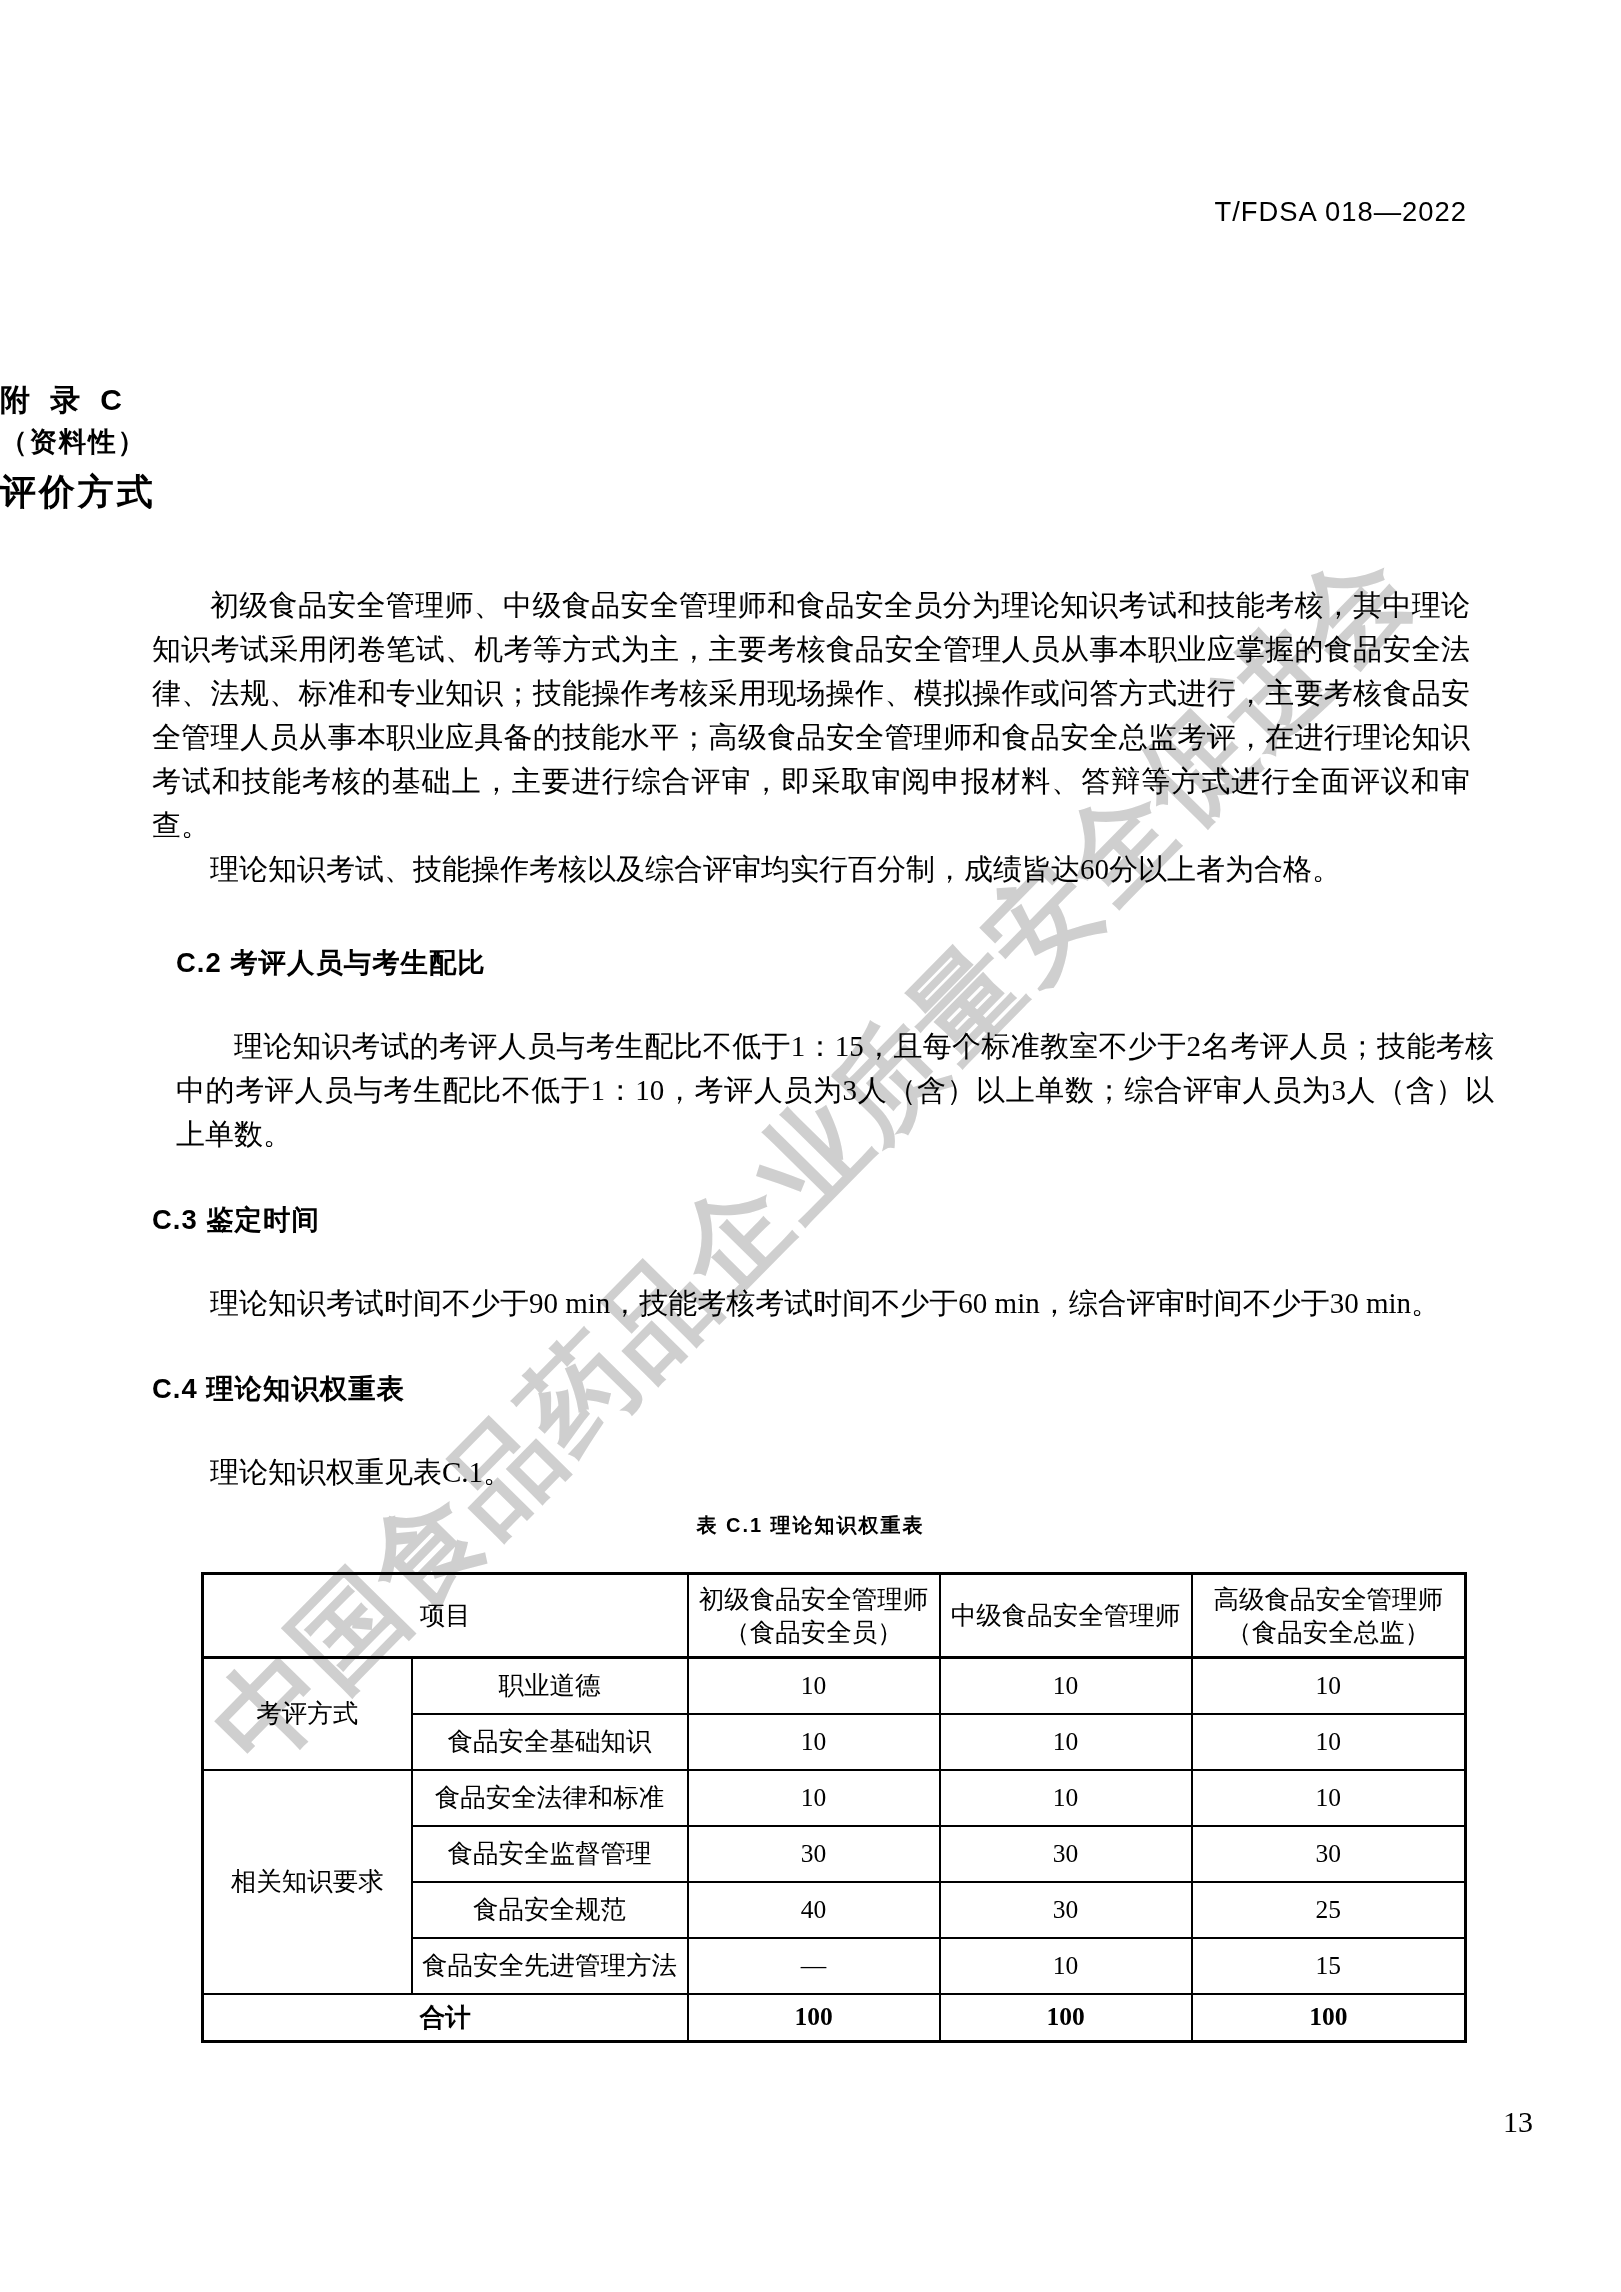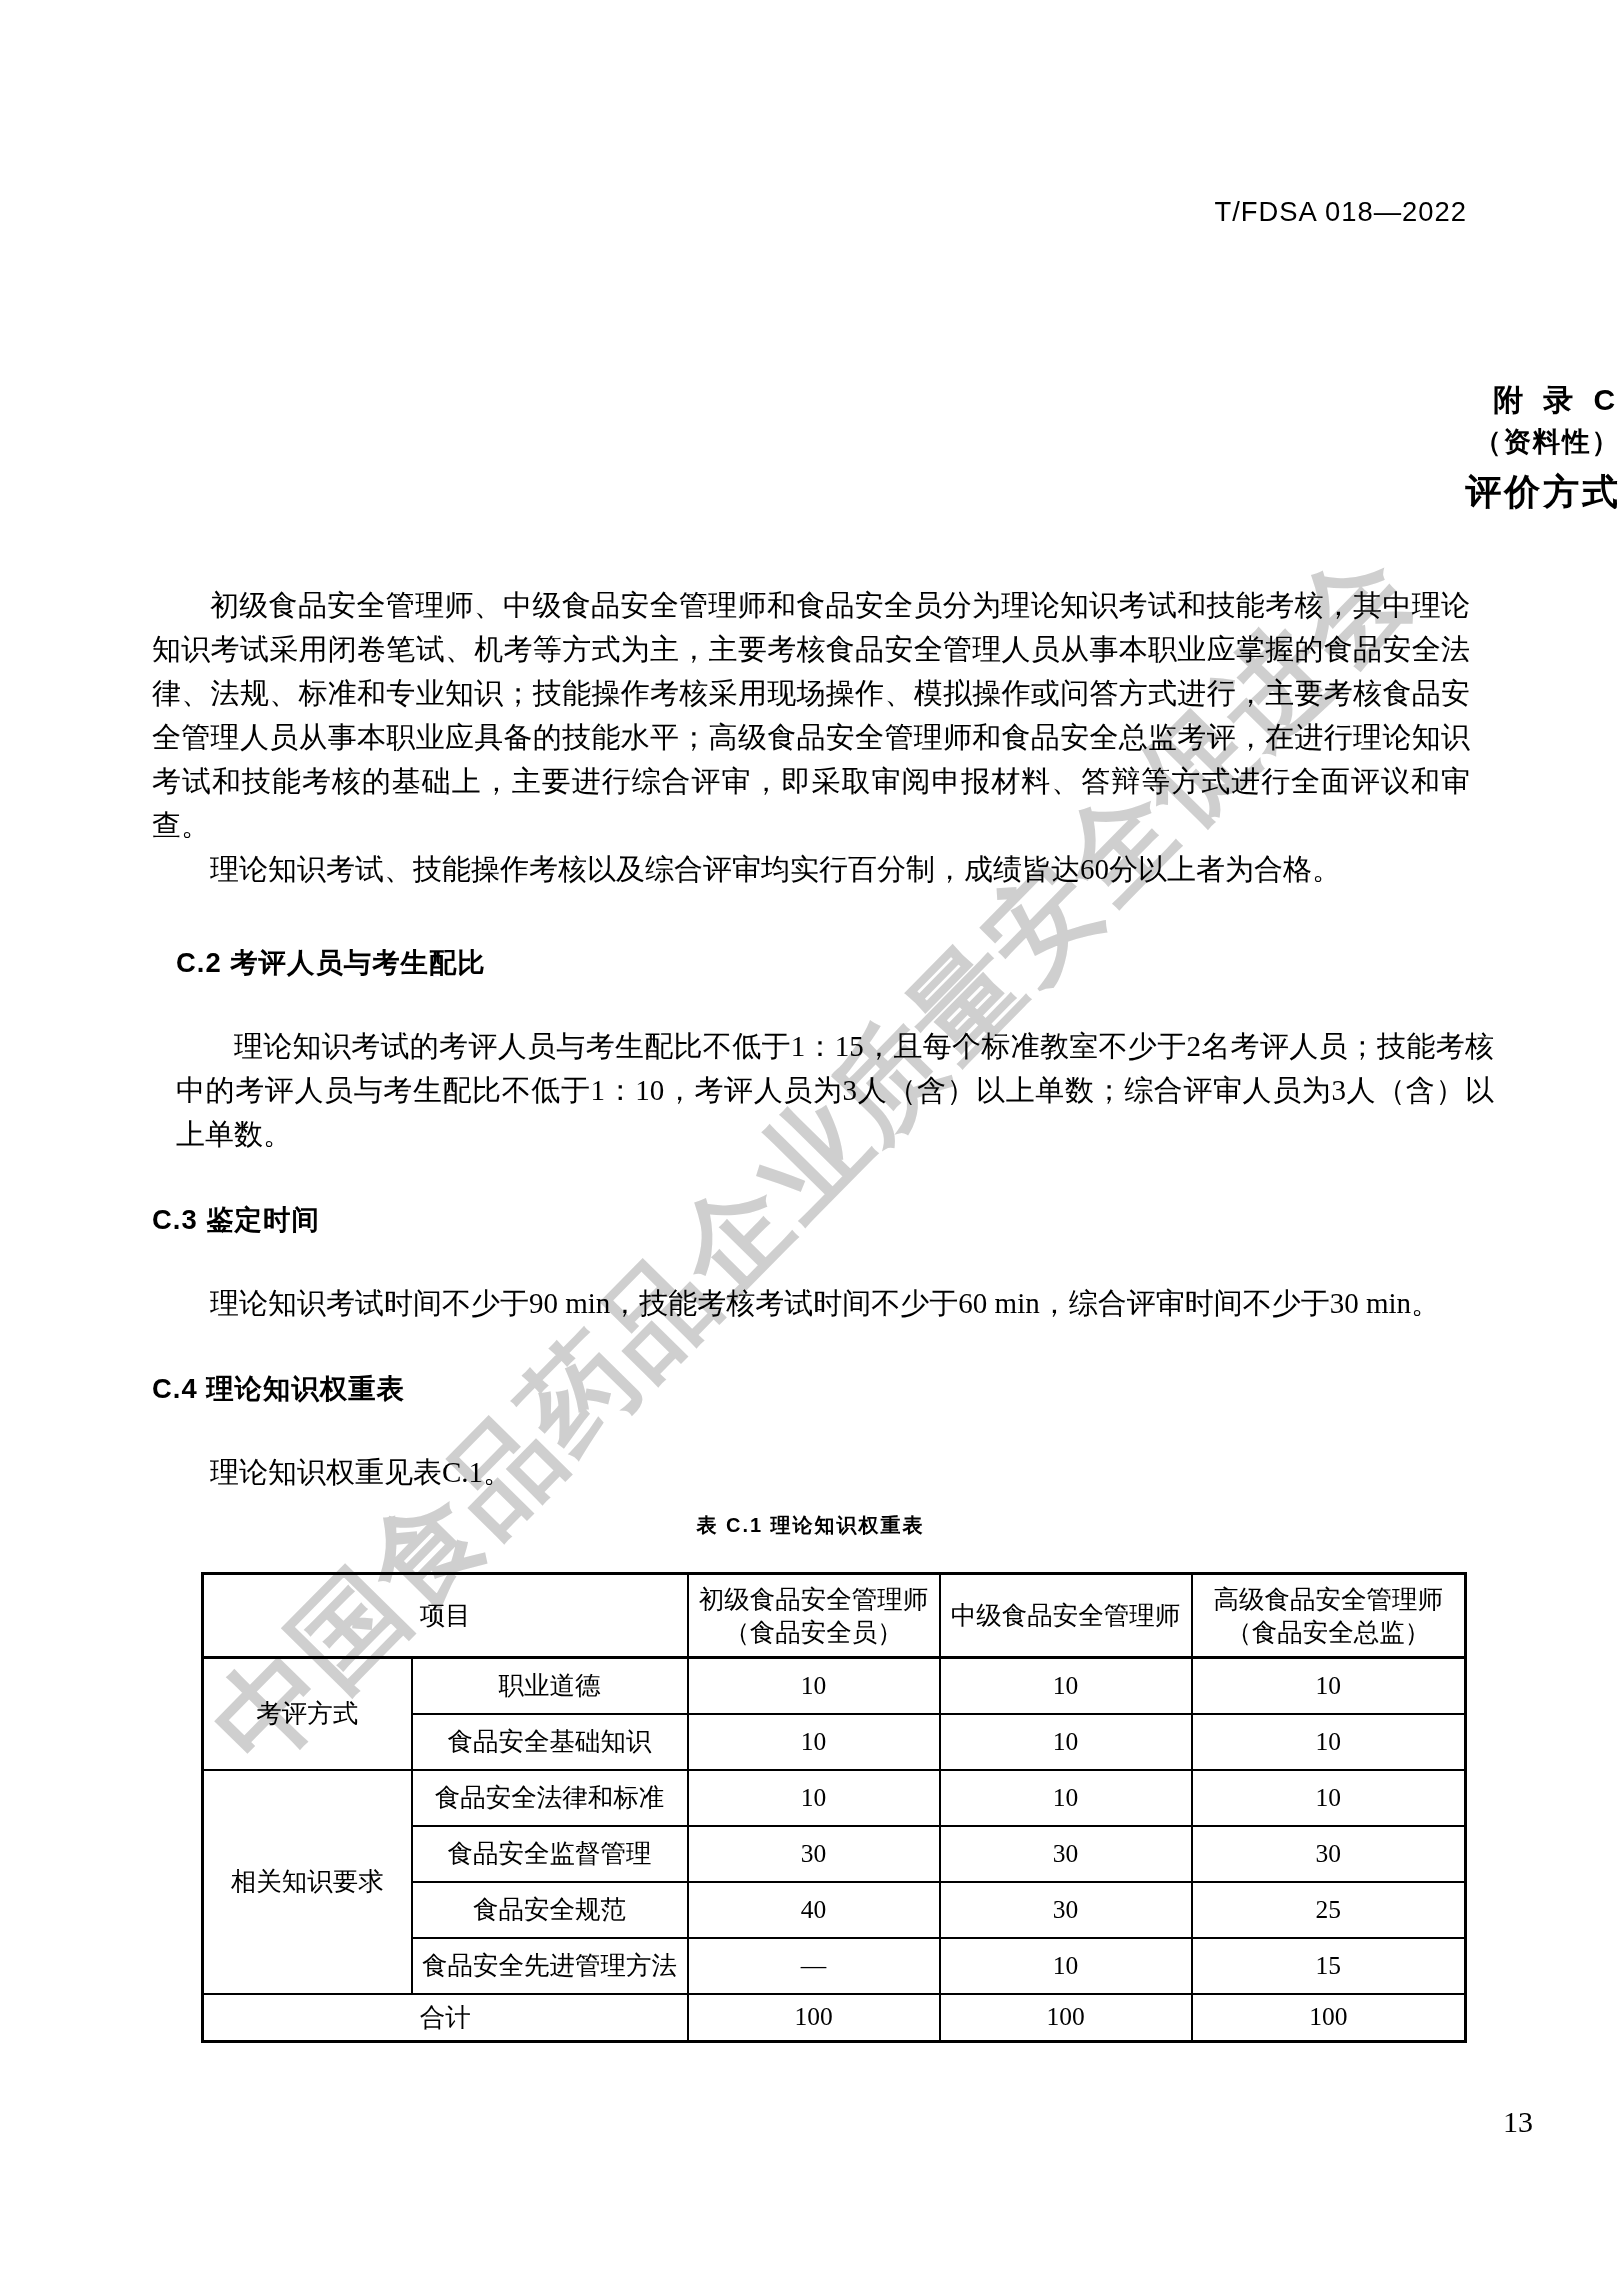--- a/index.html
+++ b/index.html
@@ -33,21 +33,21 @@
   }
   .z{position:absolute;z-index:1;}
   .doc-code{
     top:196px;right:154px;
     font-family:"Liberation Sans", sans-serif;
     font-size:27.4px;
     letter-spacing:1px;
   }
   .app-title{
     left:0;width:100%;
-    text-align:right;
+    text-align:left;
     font-weight:bold;
     font-family:"Liberation Sans", sans-serif;
   }
   .t1{top:380px;font-size:30px;letter-spacing:5.9px;}
   .t2{top:424px;font-size:27.4px;letter-spacing:2px;}
   .t3{top:468px;font-size:36px;letter-spacing:2.9px;}
   .section{
     left:152px;width:1318px;
   }
   .sec-c1{top:557px;}
@@ -87,21 +87,21 @@
   table.weights td{
     border:2px solid #000;
     font-size:25.5px;
     text-align:center;
     padding:0;
     overflow:hidden;
   }
   tr.hdr{height:84px;margin-left:32px;}
   tr.hdr td{border-bottom:3.9px solid #000;line-height:33px;}
   tr.r{height:56px;}
-  tr.total{height:48px;}
+  tr.total{height:48px;font-weight:bold;}
   td.cell-item{text-align:left;padding-left:13.7px;}
   .page-num{
     top:2105px;left:1503px;
     font-size:30px;
     text-align:right;
   }
 </style>
 </head>
 <body>
 

